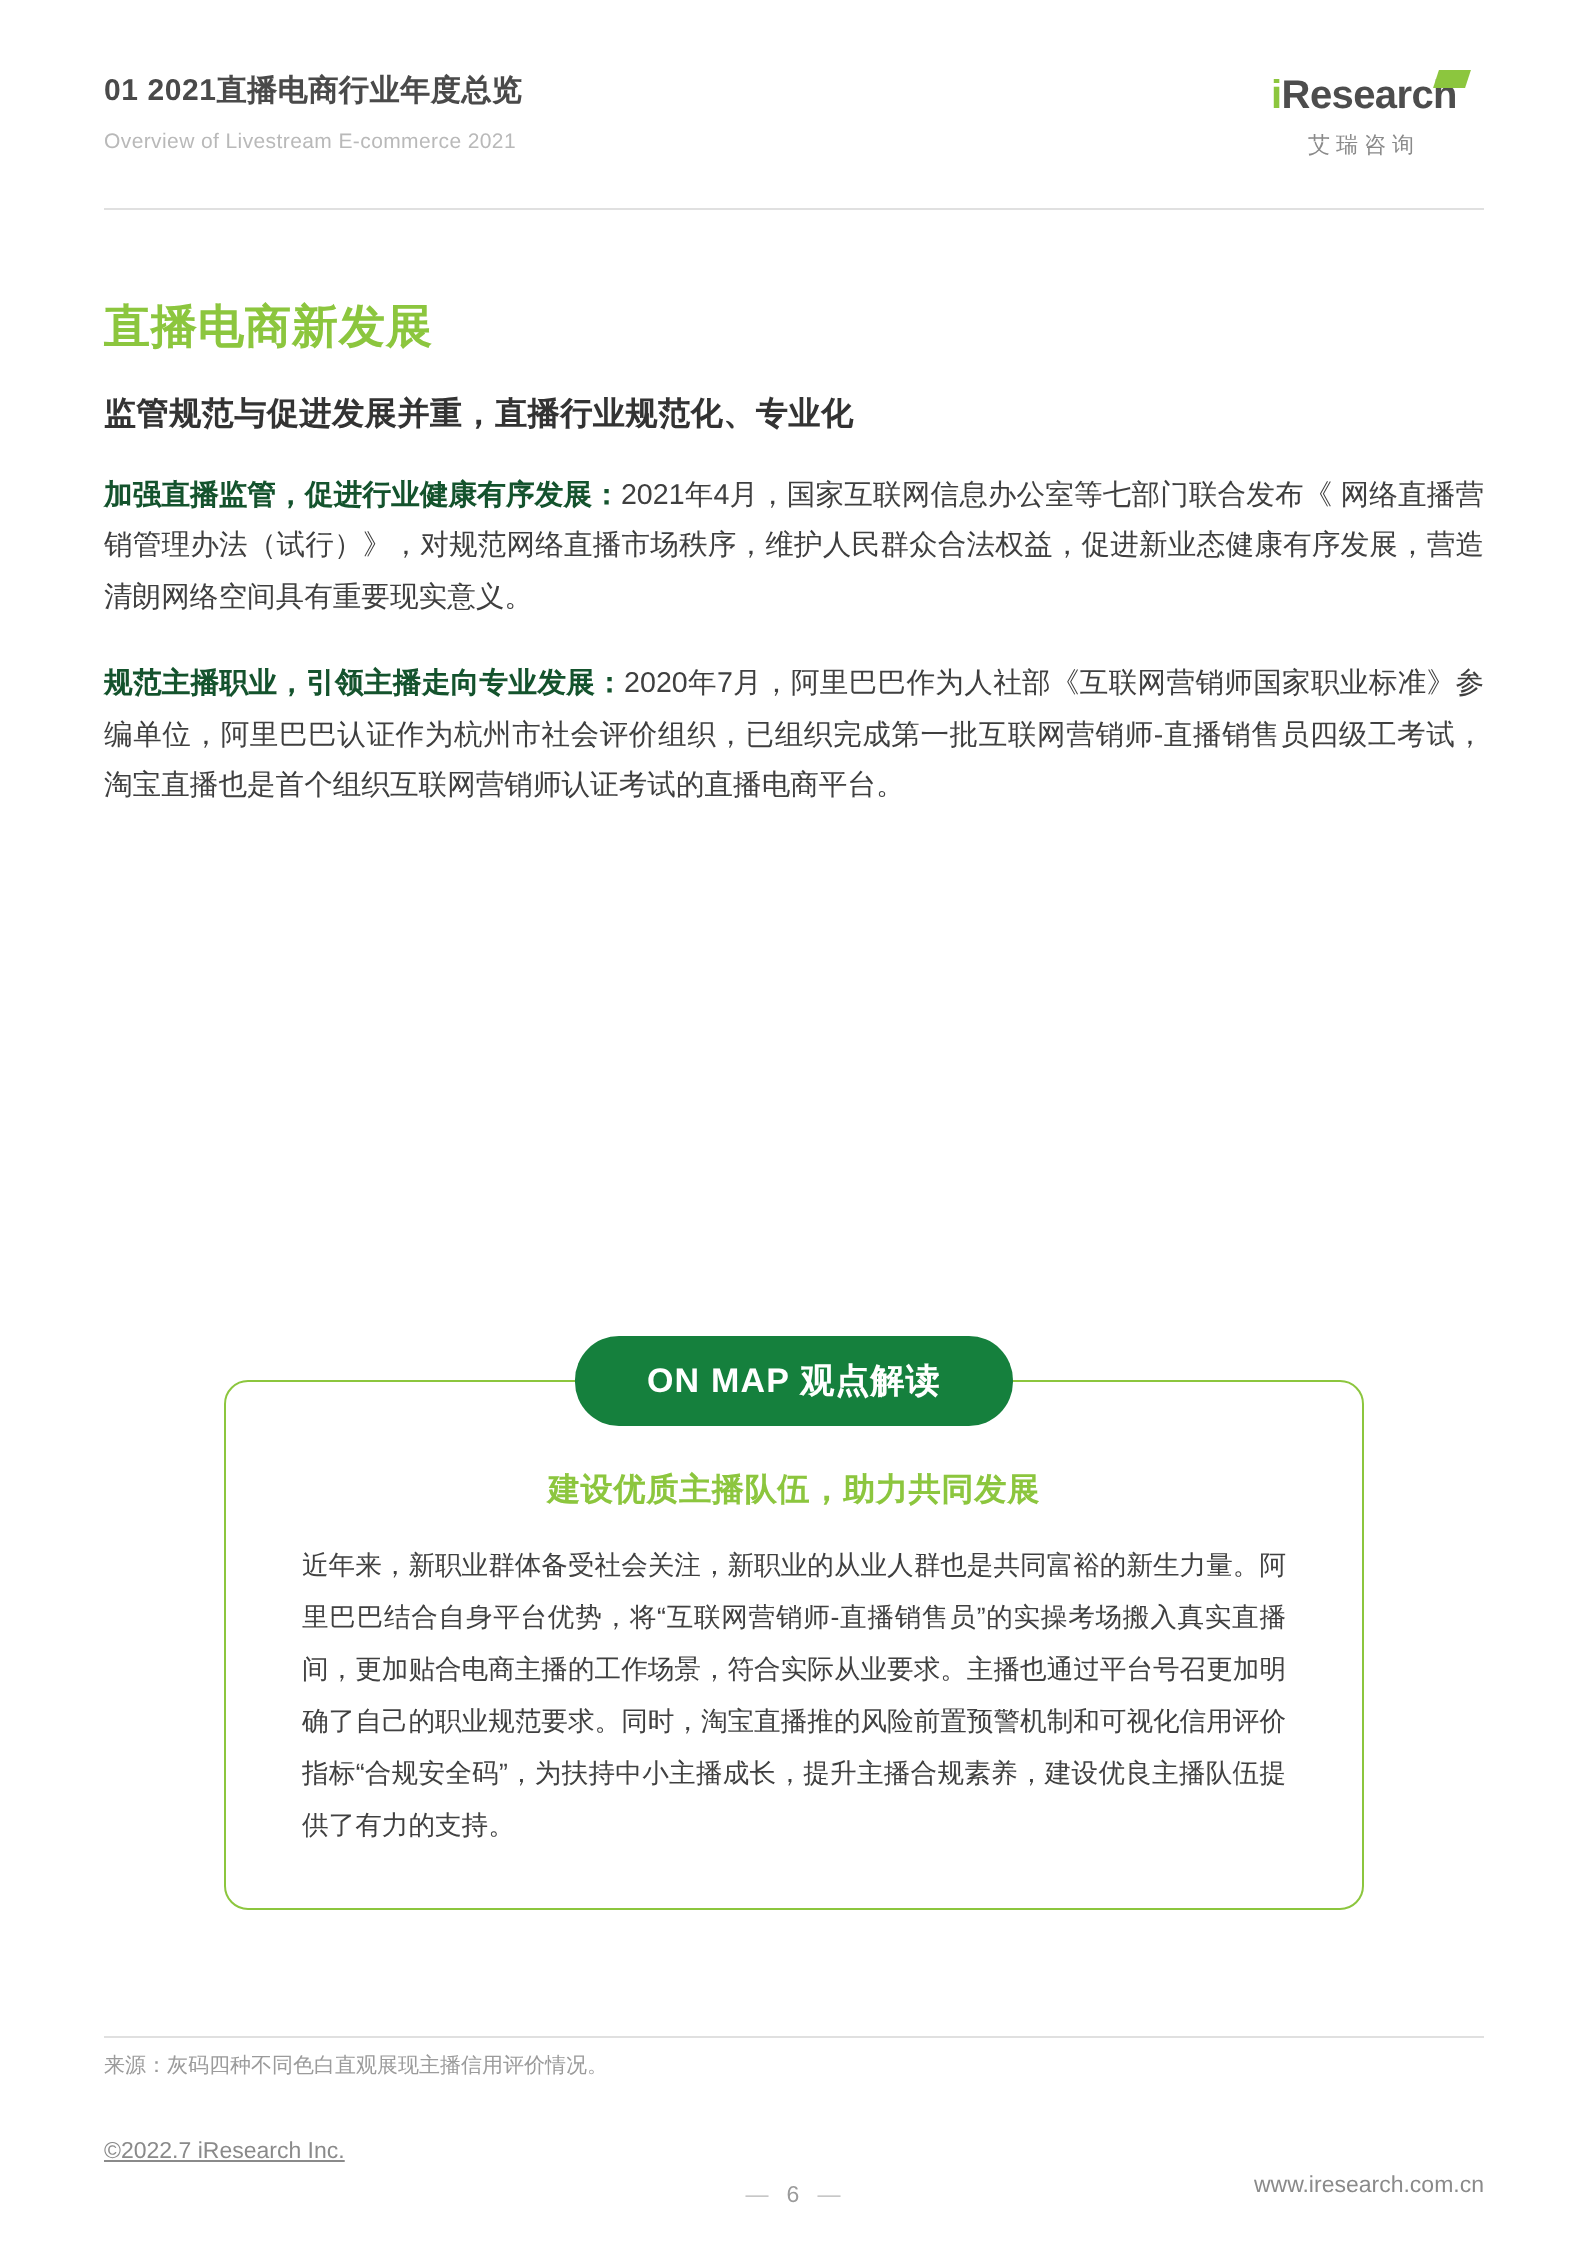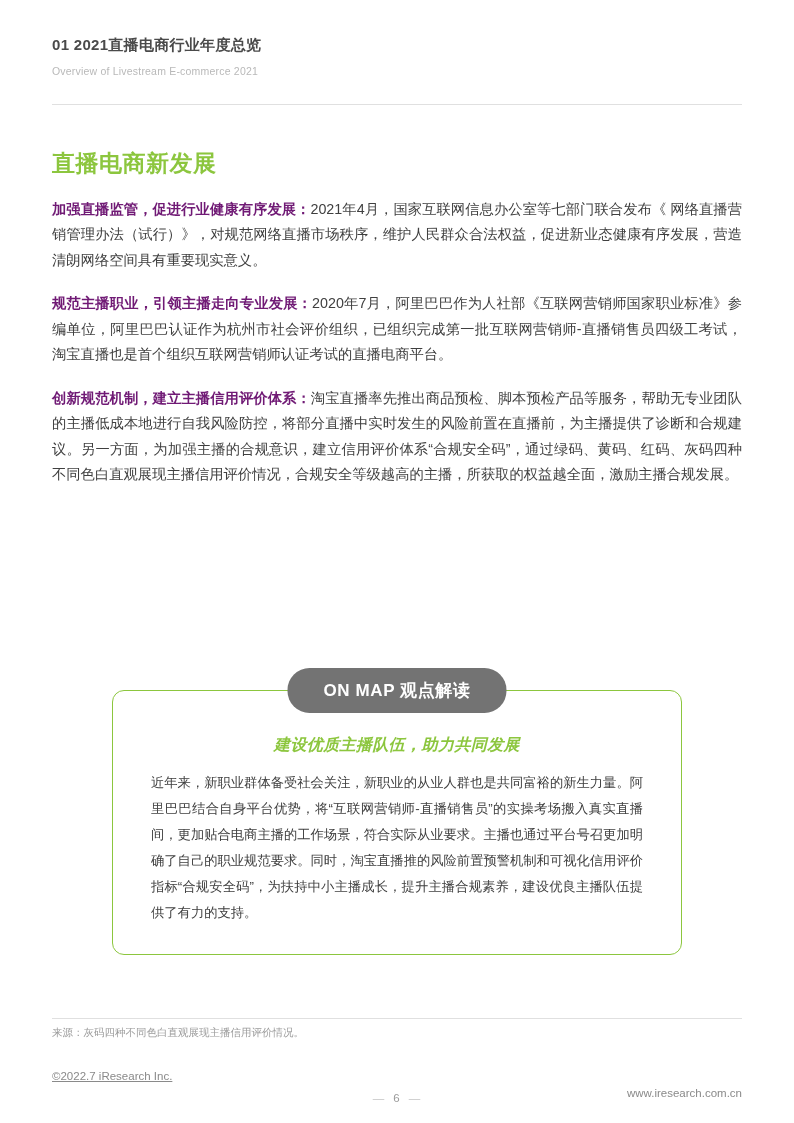--- a/index.html
+++ b/index.html
@@ -107,21 +107,21 @@
     letter-spacing: 0.3px;
   }
   .para {
     margin-top: 18px;
     font-size: 14.3px;
     line-height: 1.78;
     color: #3f3f3f;
     text-align: justify;
   }
   .lead {
-    color: #701a75;
+    color: #14532d;
     font-weight: bold;
     margin-top: 12px;
   }
 
   
   .onmap-wrap {
     position: absolute;
     top: 668px;
     left: 112px;
     width: 570px;
@@ -134,38 +134,37 @@
     box-sizing: border-box;
     border: 1.6px solid #8cc63e;
     border-radius: 12px;
     padding: 44px 38px 28px 38px;
   }
   .onmap-badge {
     position: absolute;
     top: 0;
     left: 50%;
     transform: translateX(-50%);
-    background: #737373;
+    background: #15803d;
     color: #ffffff;
     border-radius: 22px;
     padding: 11px 36px;
     font-size: 17px;
     font-weight: bold;
     letter-spacing: 0.6px;
     white-space: nowrap;
     z-index: 3;
   }
   .onmap-title {
     text-align: center;
     color: #8cc63e;
     font-size: 16px;
     font-weight: bold;
     letter-spacing: 0.4px;
     margin-bottom: 14px;
-    font-style: italic;
   }
   .onmap-text {
     font-size: 13.3px;
     line-height: 1.95;
     color: #404040;
     text-align: justify;
   }
 
   
   .footer-rule {
@@ -215,37 +214,42 @@
   }
 </style>
 </head>
 <body>
 
 <div class="page">
 
   <div class="header">
     <div class="header-title">01 2021直播电商行业年度总览</div>
     <div class="header-subtitle">Overview of Livestream E-commerce 2021</div>
+    <div class="logo">
+      <div class="logo-main">
+        <span class="logo-i">i</span><span>Research</span>
+        <span class="logo-bar"></span>
+      </div>
+      <div class="logo-sub">艾瑞咨询</div>
+    </div>
   </div>
   <div class="header-rule"></div>
 
   <div class="content">
     <h1 class="section-title">直播电商新发展</h1>
+    <h2 class="section-sub">监管规范与促进发展并重，直播行业规范化、专业化</h2>
 
     <p class="para">
       <span class="lead">加强直播监管，促进行业健康有序发展：</span><span>2021年4月，国家互联网信息办公室等七部门联合发布《 网络直播营销管理办法（试行）》，对规范网络直播市场秩序，维护人民群众合法权益，促进新业态健康有序发展，营造清朗网络空间具有重要现实意义。</span>
     </p>
 
     <p class="para">
       <span class="lead">规范主播职业，引领主播走向专业发展：</span><span>2020年7月，阿里巴巴作为人社部《互联网营销师国家职业标准》参编单位，阿里巴巴认证作为杭州市社会评价组织，已组织完成第一批互联网营销师-直播销售员四级工考试，淘宝直播也是首个组织互联网营销师认证考试的直播电商平台。</span>
     </p>
 
-    <p class="para">
-      <span class="lead">创新规范机制，建立主播信用评价体系：</span><span>淘宝直播率先推出商品预检、脚本预检产品等服务，帮助无专业团队的主播低成本地进行自我风险防控，将部分直播中实时发生的风险前置在直播前，为主播提供了诊断和合规建议。另一方面，为加强主播的合规意识，建立信用评价体系“合规安全码”，通过绿码、黄码、红码、灰码四种不同色白直观展现主播信用评价情况，合规安全等级越高的主播，所获取的权益越全面，激励主播合规发展。</span>
-    </p>
   </div>
 
   <div class="onmap-wrap">
     <div class="onmap-box">
       <div class="onmap-title">建设优质主播队伍，助力共同发展</div>
       <div class="onmap-text">近年来，新职业群体备受社会关注，新职业的从业人群也是共同富裕的新生力量。阿里巴巴结合自身平台优势，将“互联网营销师-直播销售员”的实操考场搬入真实直播间，更加贴合电商主播的工作场景，符合实际从业要求。主播也通过平台号召更加明确了自己的职业规范要求。同时，淘宝直播推的风险前置预警机制和可视化信用评价指标“合规安全码”，为扶持中小主播成长，提升主播合规素养，建设优良主播队伍提供了有力的支持。</div>
     </div>
     <div class="onmap-badge">ON MAP 观点解读</div>
   </div>
 

